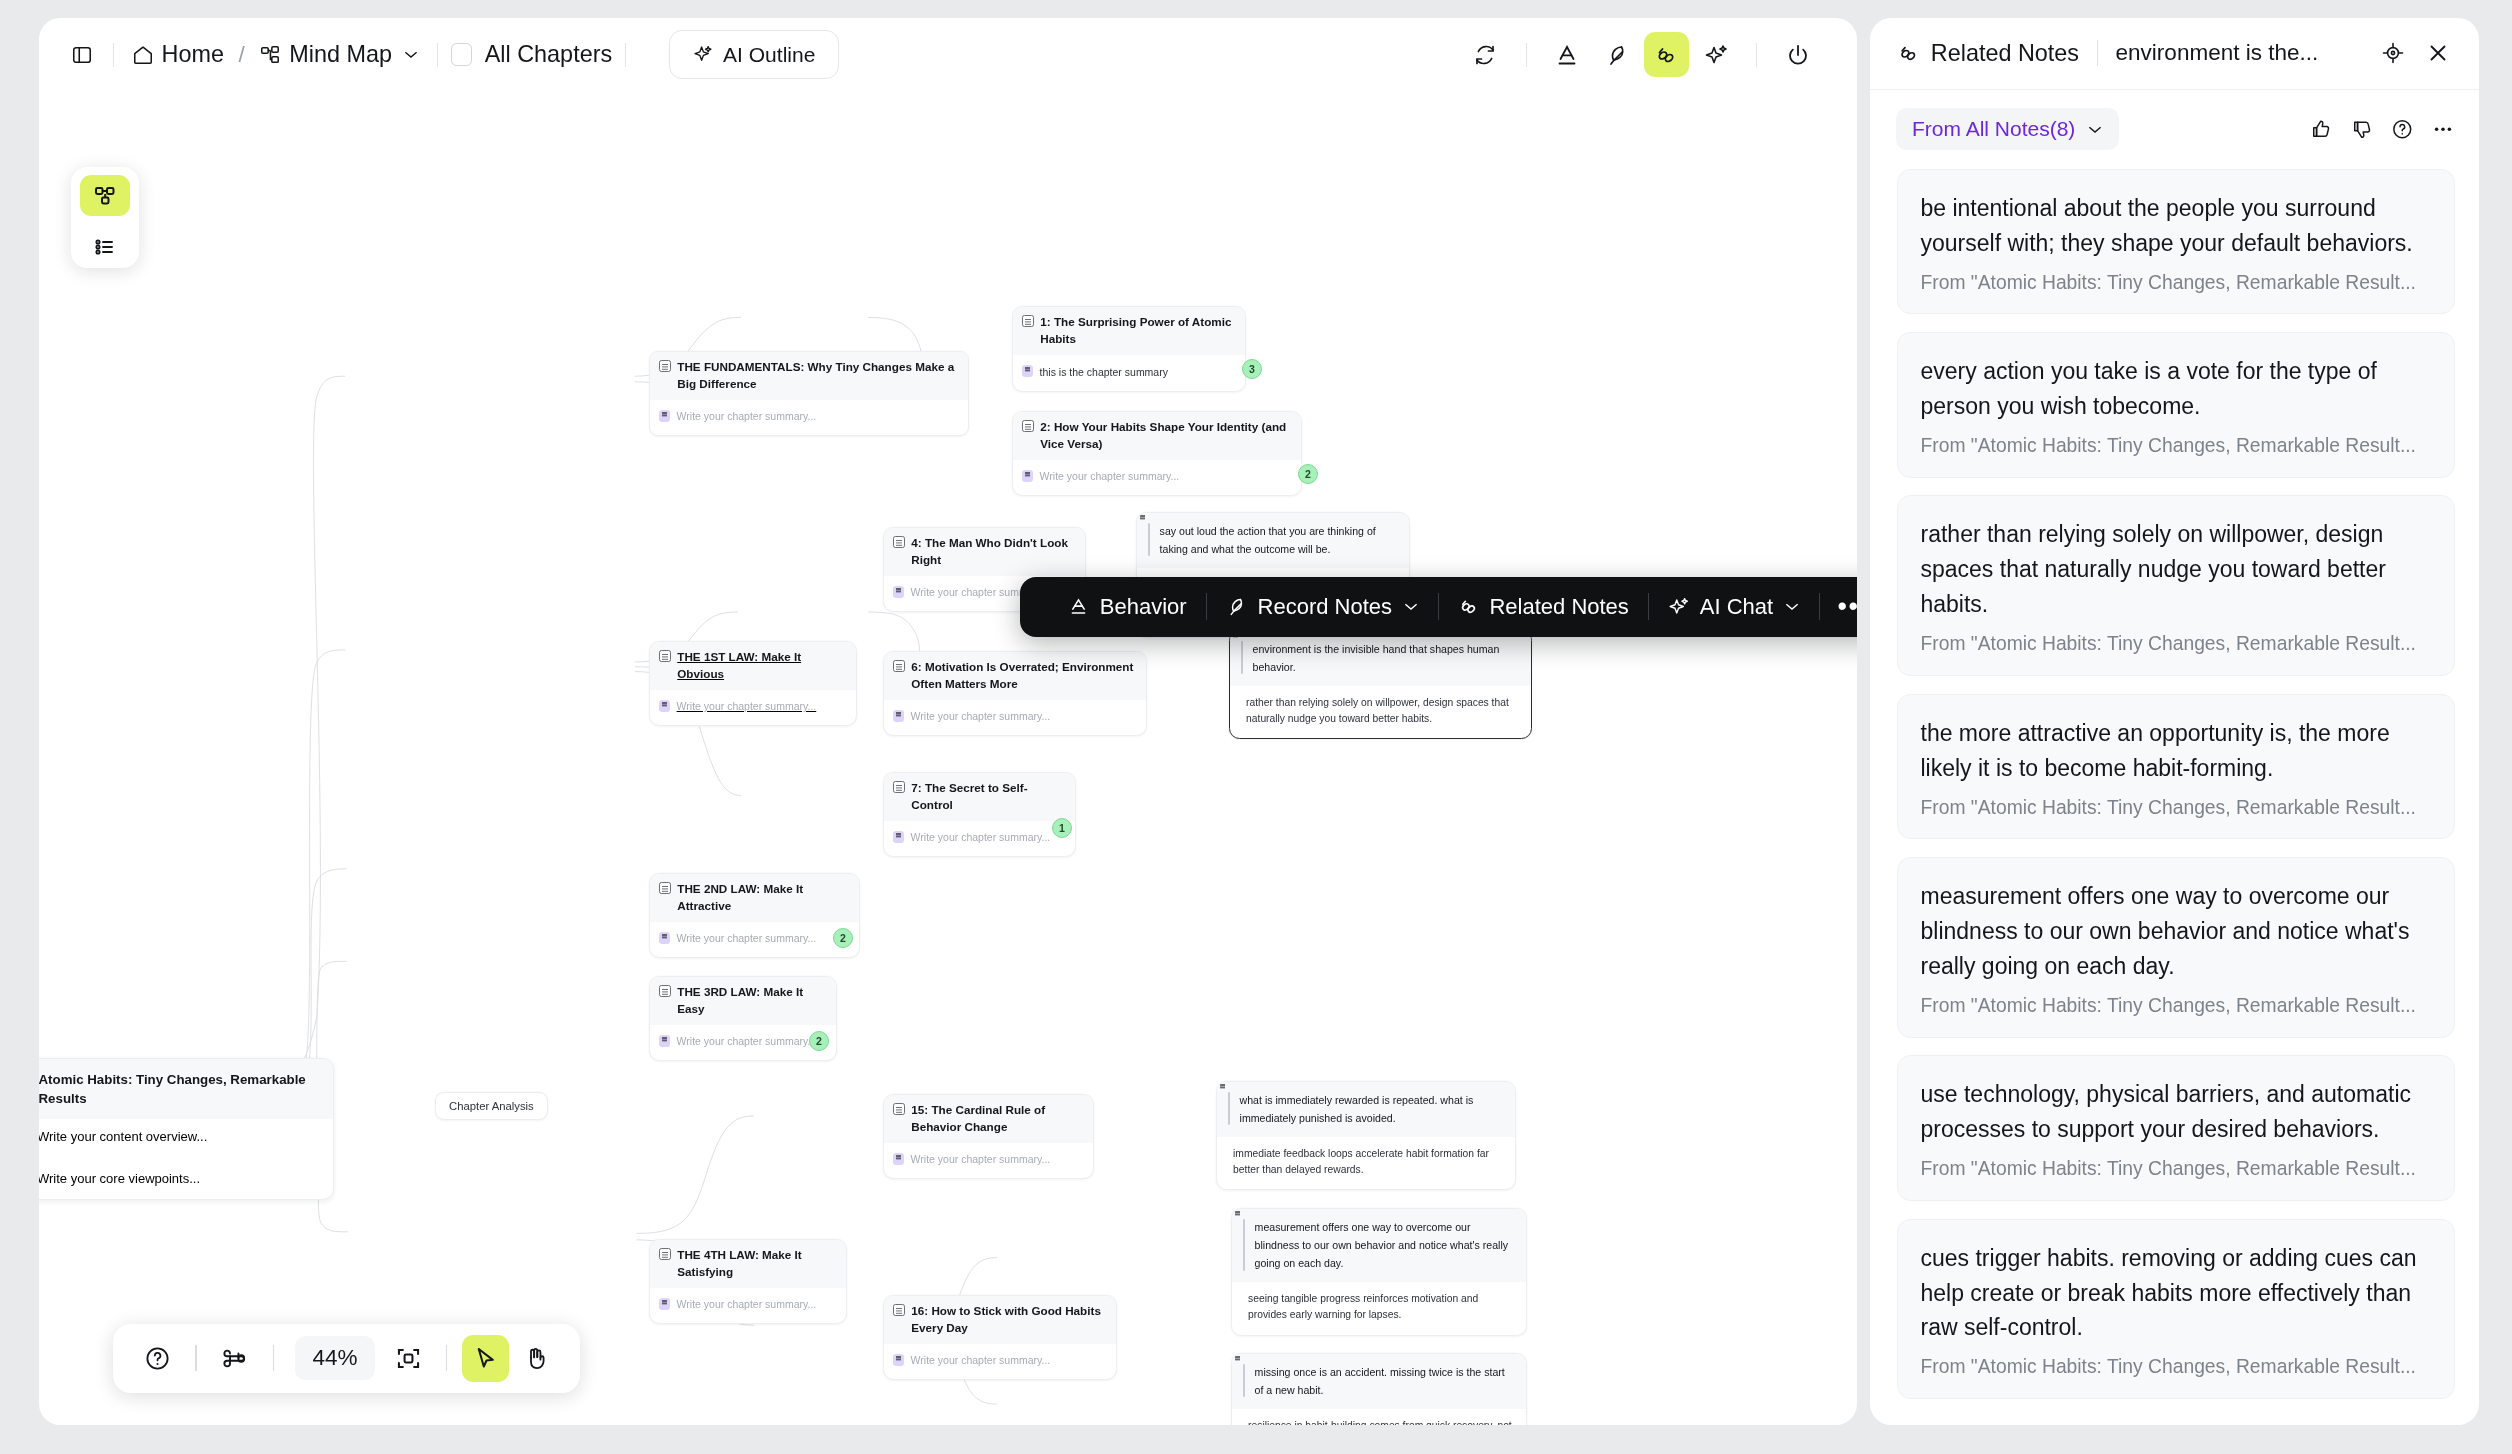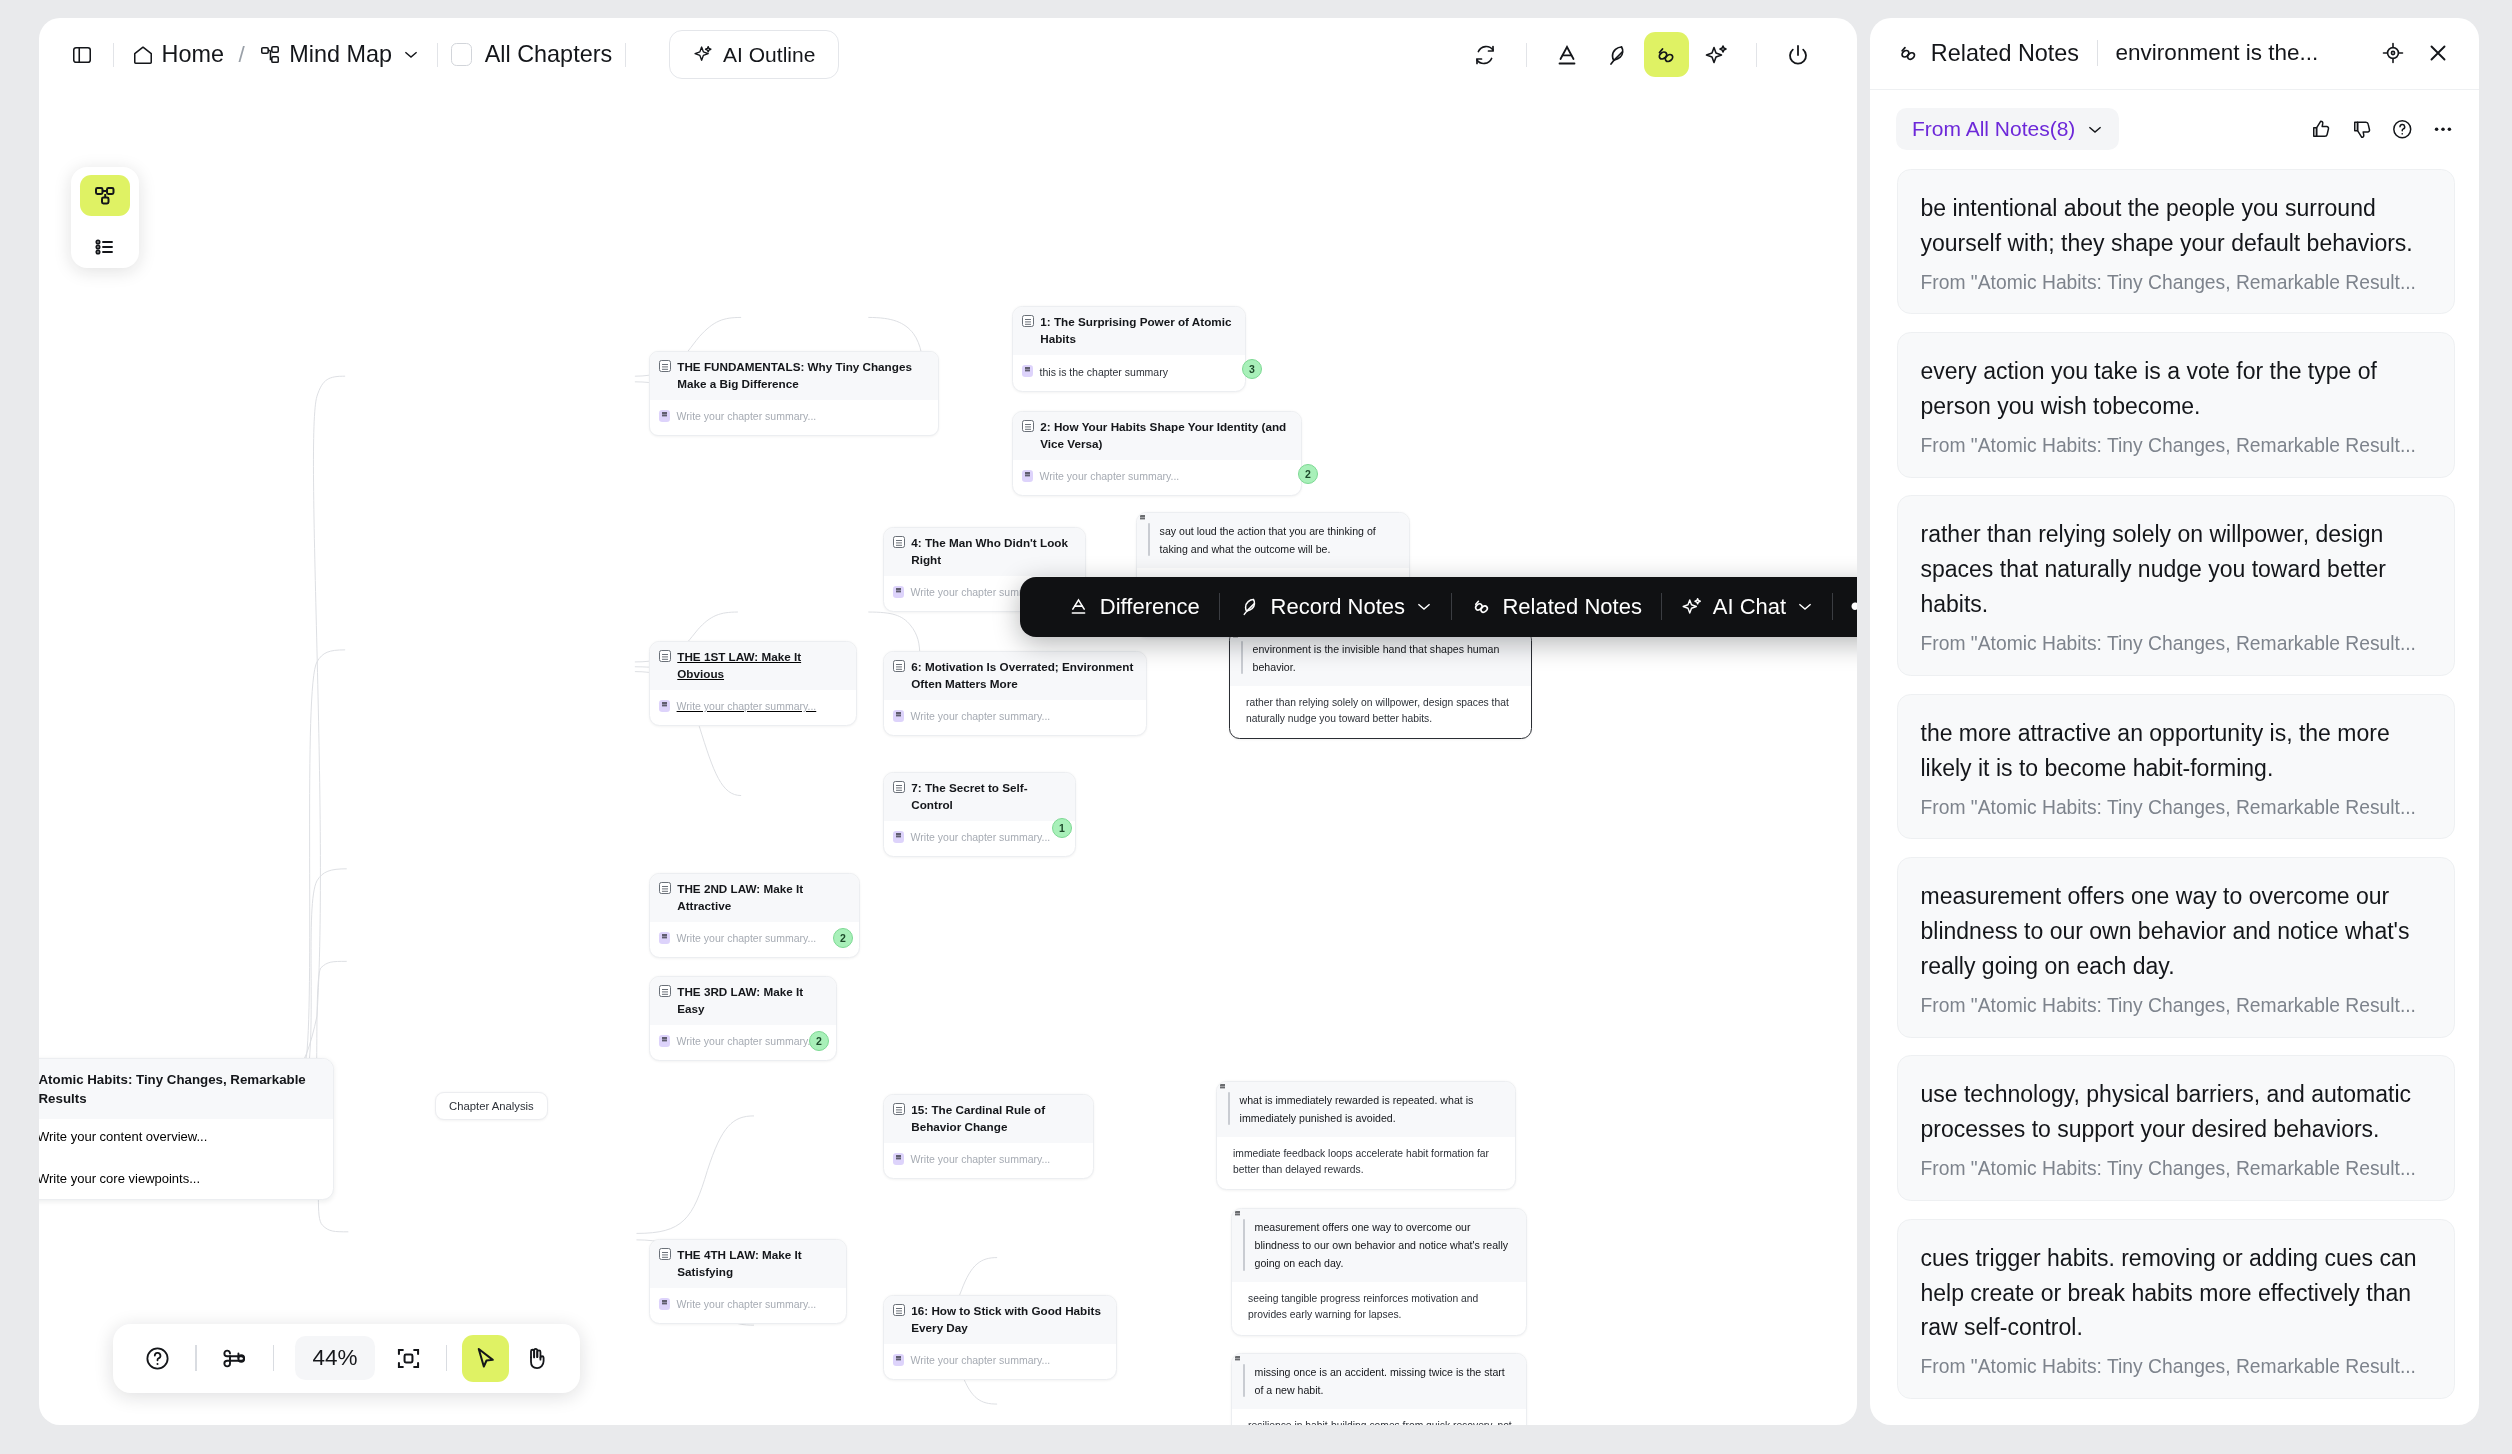--- a/index.html
+++ b/index.html
@@ -387,21 +387,21 @@
             <span class="dot blue"></span>
             <span class="ph">Write your core viewpoints...</span>
           </div>
         </div>
       </div>
 
       <div class="chapter-analysis" style="left:396px; top:1074px;">
         <span>Chapter Analysis</span>
       </div>
 
-      <div class="node" style="left:610px; top:333px; width:290px;border-radius:9px;">
+      <div class="node" style="left:610px; top:333px; width:320px;border-radius:9px;">
         <div class="nhead">
           <span class="ic"></span>
           <span class="ntitle">THE FUNDAMENTALS: Why Tiny Changes Make a Big Difference</span>
         </div>
         <div class="nbody">
           <div class="nrow">
             <span class="dot purple"></span>
             <span class="ph">Write your chapter summary...</span>
           </div>
         </div>
@@ -623,21 +623,21 @@
 
     <div class="ctx-toolbar">
       <div class="ctx-item">
         <span>
           <svg width="21" height="21" viewBox="0 0 24 24" fill="none" stroke="#fff" stroke-width="1.8" stroke-linecap="round">
             <path d="M5.5 15 12 4.5l6.5 10.5"></path>
               <path d="M7.8 11.6h8.4"></path>
               <path d="M5 19.5h14"></path>
           </svg>
         </span>
-        <span>Difference</span>
+        <span>Behavior</span>
       </div>
       <div class="ctx-sep"></div>
       <div class="ctx-item">
         <span>
           <svg width="21" height="21" viewBox="0 0 24 24" fill="none" stroke="#fff" stroke-width="1.7" stroke-linecap="round">
             <path d="M16.5 4c-4 0-9 3.5-9 9 0 2 .6 3.4 1.4 4.3L17.2 9"></path>
             <path d="M16.5 4c1.8 2.6 1.8 7.3-1.3 10.2-1.6 1.5-4 2.4-6.3 3.1"></path>
             <path d="M8.9 17.3 6 21"></path>
           </svg>
         </span>

